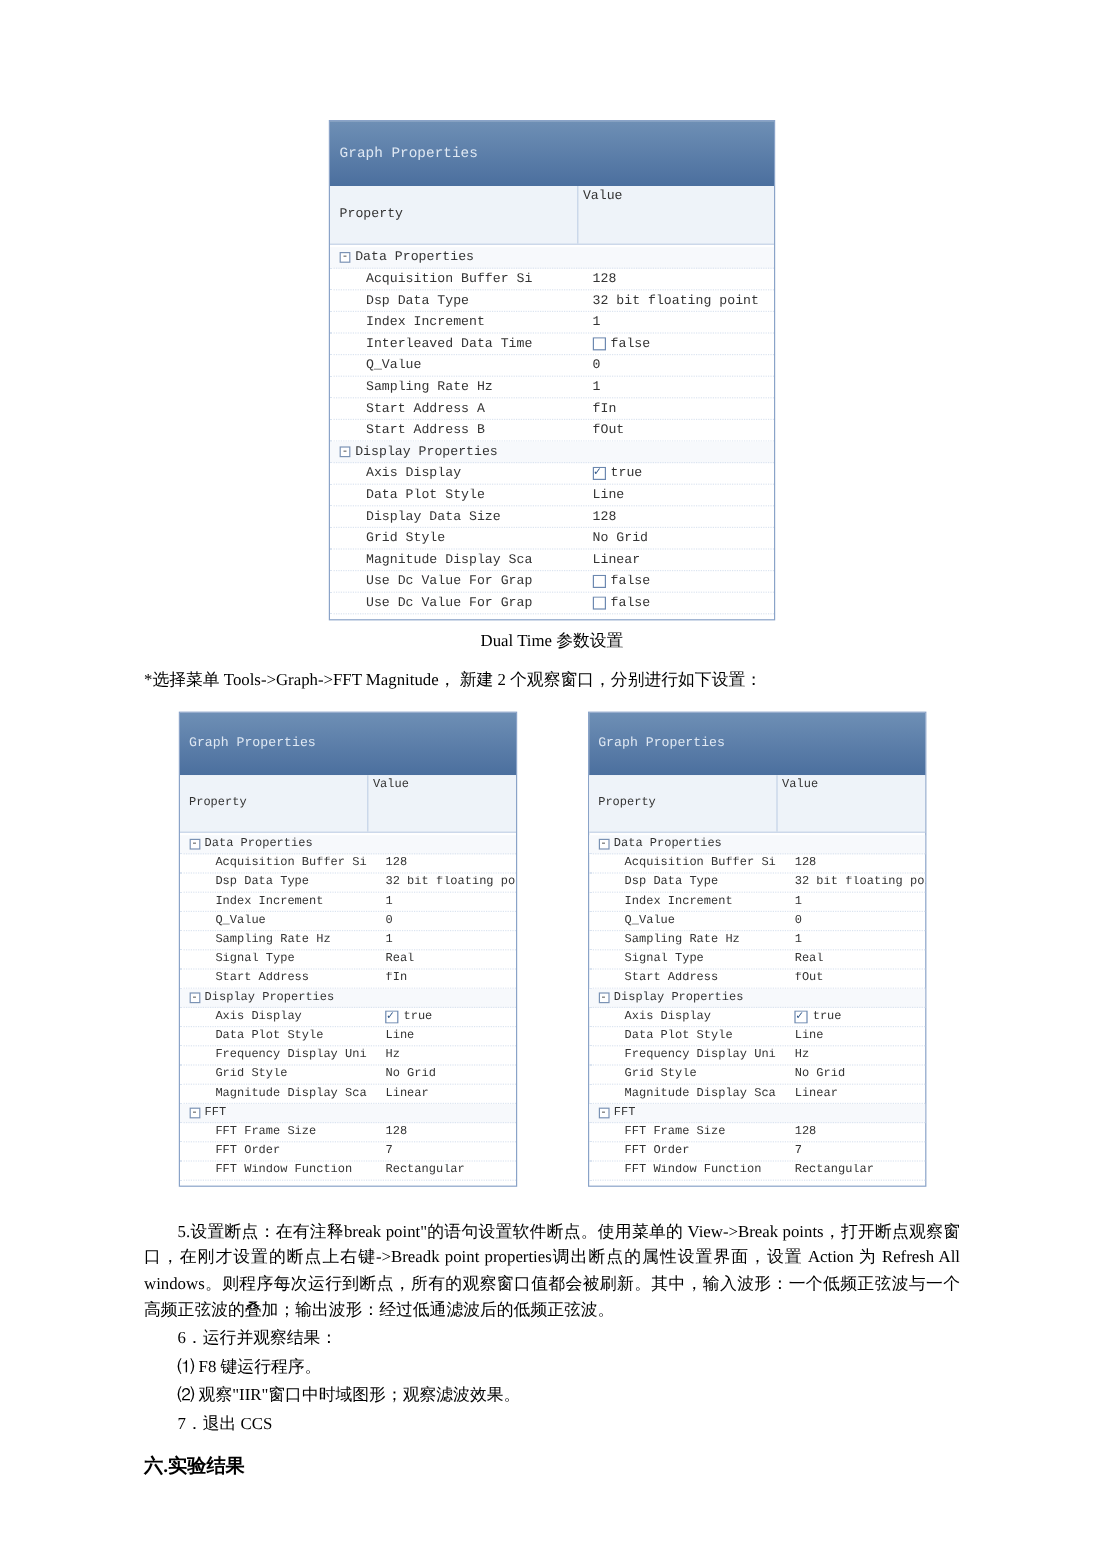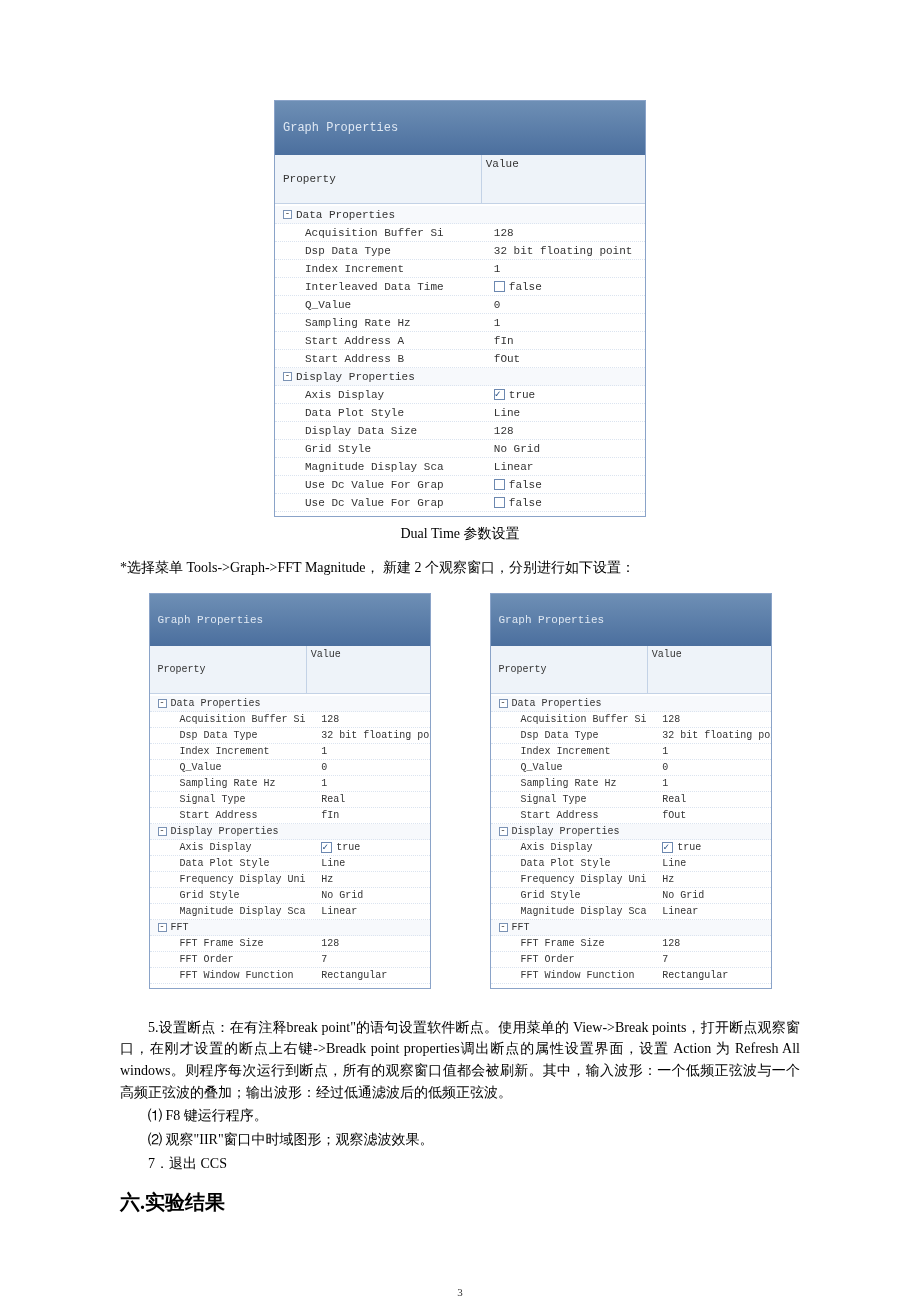--- a/index.html
+++ b/index.html
@@ -133,21 +133,21 @@
   .twin .pval { width: 44%; }
   .body-text {
     font-size: 14px;
     line-height: 1.55;
     text-align: justify;
     font-family: "SimSun", serif;
   }
   .body-text p { margin: 2px 0; text-indent: 0; }
   .body-text .ind { text-indent: 2em; }
   .section-head {
-    font-size: 20px;
+    font-size: 16px;
     font-weight: bold;
     margin: 14px 0 8px 0;
     font-family: "SimSun", serif;
   }
   .pagenum {
     text-align: center;
     font-size: 11px;
     margin-top: 70px;
     color: #333;
   }
@@ -441,20 +441,21 @@
           <div class="prow">
             <div class="pname indent1">FFT Window Function</div>
             <div class="pval">Rectangular</div>
           </div>
         </div>
     </div>
   </div>
 
   <div class="body-text">
     <p class="ind">5.设置断点：在有注释break point"的语句设置软件断点。使用菜单的 View-&gt;Break points，打开断点观察窗口，在刚才设置的断点上右键-&gt;Breadk point properties调出断点的属性设置界面，设置 Action 为 Refresh All windows。则程序每次运行到断点，所有的观察窗口值都会被刷新。其中，输入波形：一个低频正弦波与一个高频正弦波的叠加；输出波形：经过低通滤波后的低频正弦波。</p>
+    <p class="ind">6．运行并观察结果：</p>
     <p class="ind">⑴ F8 键运行程序。</p>
     <p class="ind">⑵ 观察"IIR"窗口中时域图形；观察滤波效果。</p>
     <p class="ind">7．退出 CCS</p>
   </div>
 
   <div class="section-head">六.实验结果</div>
 
 
   <div class="pagenum">3</div>
 

